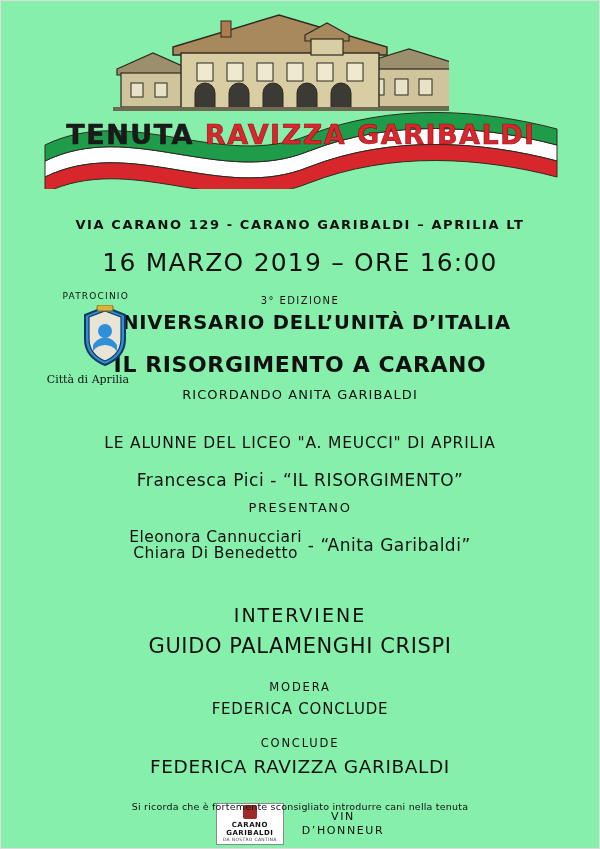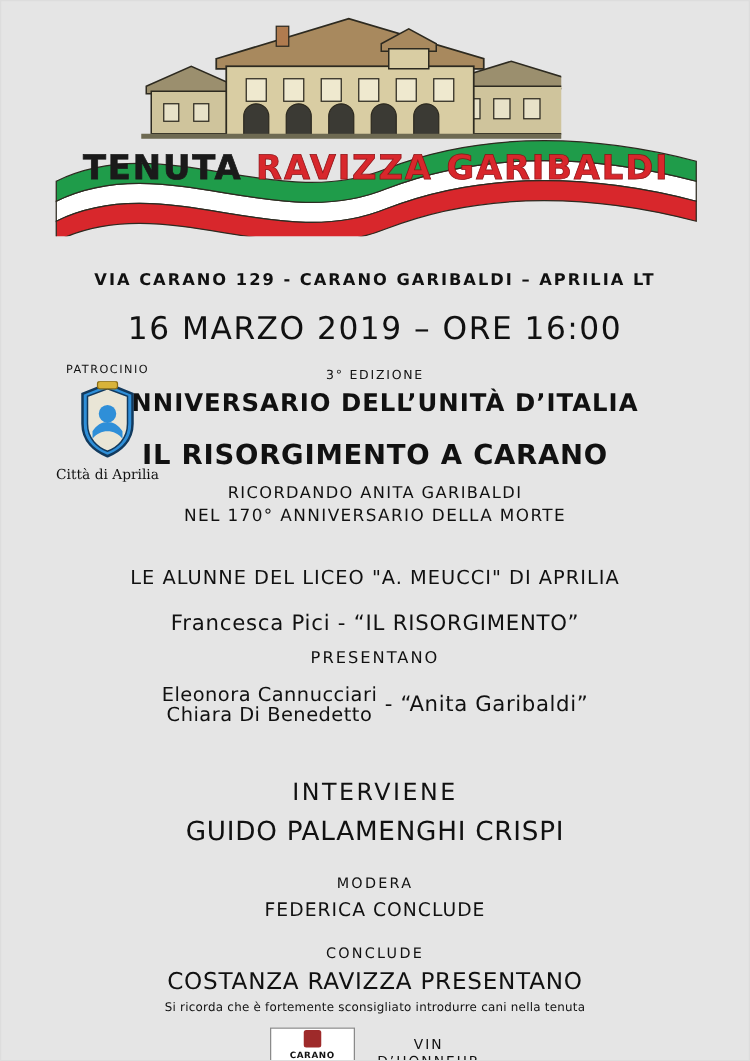--- a/index.html
+++ b/index.html
@@ -7,21 +7,21 @@
     padding: 0;
     background: #ffffff;
   }
   body {
     font-family: "DejaVu Sans", sans-serif;
   }
   .poster {
     position: relative;
     width: 600px;
     height: 849px;
-    background: #e5e5e5;
+    background: #86efac;
     overflow: hidden;
     box-sizing: border-box;
     border: 1px solid #dddddd;
   }
 
   
   .logo-area {
     position: relative;
     height: 200px;
     width: 100%;
@@ -110,24 +110,24 @@
   .ricordando2 {
     margin-top: 3px;
     font-size: 13.5px;
     letter-spacing: 1.1px;
     color: #111;
   }
 
   
   .crest-block {
     position: absolute;
-    left: 30px;
+    left: 18px;
     top: 290px;
     width: 110px;
-    text-align: center;
+    text-align: right;
   }
   .patrocinio {
     font-size: 9px;
     letter-spacing: 1.2px;
     color: #111;
   }
   .crest {
     margin: 4px auto 2px auto;
     width: 48px;
     height: 62px;
@@ -337,42 +337,41 @@
       <circle cx="24" cy="26" r="7" fill="#2f8fd8"></circle>
       <rect x="16" y="0" width="16" height="6" rx="2" fill="#d8b33a" stroke="#8a6c16" stroke-width="1"></rect>
     </svg>
     <div class="citta">Città di Aprilia</div>
   </div>
 
   <div class="center edizione">3° EDIZIONE</div>
   <div class="center anniversario">ANNIVERSARIO DELL’UNITÀ D’ITALIA</div>
   <div class="center risorgimento">IL RISORGIMENTO A CARANO</div>
   <div class="center ricordando">RICORDANDO ANITA GARIBALDI</div>
-  <div class="center ricordando2">NEL 170° ANNIVERSARIO DELLA MORTE</div>
 
   <div class="center alunne">LE ALUNNE DEL LICEO "A. MEUCCI" DI APRILIA</div>
   <div class="center perf1">Francesca Pici  -  “IL RISORGIMENTO”</div>
   <div class="center presentano">PRESENTANO</div>
 
   <div class="perf2row">
     <div class="perf2names">
       <div>Eleonora Cannucciari</div>
       <div>Chiara Di Benedetto</div>
     </div>
     <div class="perf2title">-  “Anita Garibaldi”</div>
   </div>
 
   <div class="center interviene">INTERVIENE</div>
   <div class="center guido">GUIDO PALAMENGHI CRISPI</div>
 
   <div class="center modera">MODERA</div>
   <div class="center federica">FEDERICA CONCLUDE</div>
 
   <div class="center conclude">CONCLUDE</div>
-  <div class="center costanza">COSTANZA RAVIZZA PRESENTANO</div>
+  <div class="center costanza">FEDERICA RAVIZZA GARIBALDI</div>
 
   <div class="bottom-row">
     <div class="wine-logo">
       <div class="glyph"></div>
       <div class="wl1">CARANO</div>
       <div class="wl1">GARIBALDI</div>
       <div class="wl2">DA NOSTRO CANTINA</div>
     </div>
     <div class="vin">
       <div>VIN</div>

